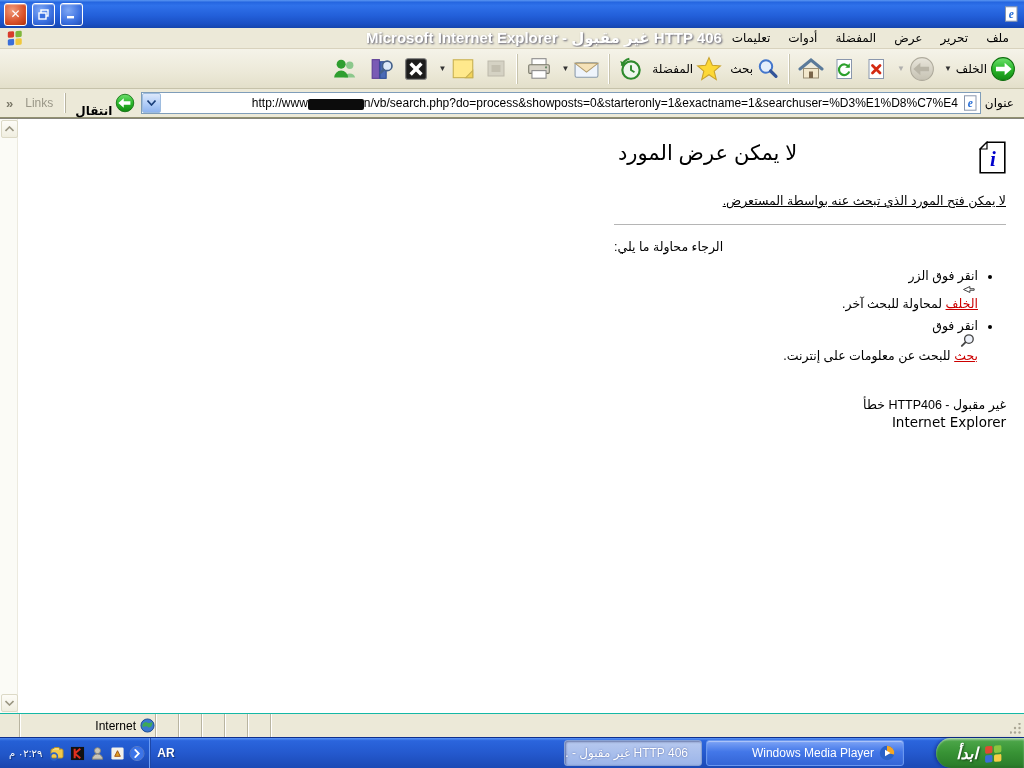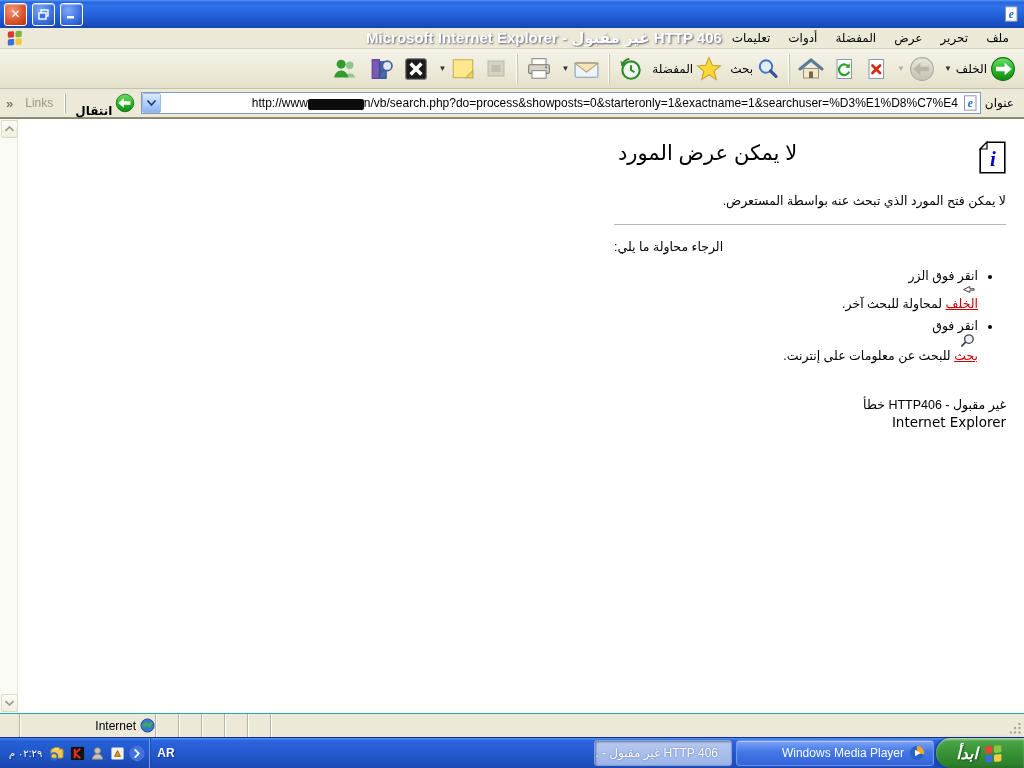--- a/index.html
+++ b/index.html
@@ -46,21 +46,21 @@
   #chev{font-size:13px;color:#7a7868;font-weight:bold;padding:0 4px;}
   
   #content{height:603px;background:#fff;border-top:1px solid #86847a;position:relative;}
   #vscroll{position:absolute;left:0;top:0;bottom:0;width:17px;background:#fbfbf6;border-right:1px solid #eceadf;}
   .scrollbtn{position:absolute;left:1px;width:15px;height:16px;background:linear-gradient(180deg,#fdfcf7,#f0eee0);border:1px solid #dcd9c6;border-radius:2px;
     display:flex;align-items:center;justify-content:center;}
   #scrollup{top:1px;} #scrolldown{bottom:1px;}
   #errorpage{position:absolute;top:0;right:18px;width:392px;direction:rtl;}
   #info-icon{position:absolute;top:22px;right:0;}
   #pgheading{margin-top:22px;font-size:21px;color:#000;text-align:left;direction:rtl;padding-left:4px;}
-  #pgdesc{margin-top:28px;font-size:12.5px;color:#000;}
+  #pgdesc{margin-top:28px;font-size:12.5px;color:#000;text-decoration:underline;}
   #pghr{margin-top:16px;border:0;border-top:1px solid #b5b5b5;width:100%;}
   #pgtry{margin-top:14px;font-size:12.5px;text-align:left;}
   #pglist{margin:14px 28px 0 0;padding:0;font-size:12.5px;text-align:right;}
   #pglist li{margin-bottom:7px;}
   #pglist a{color:#cc0000;text-decoration:underline;}
   .inline-ico{vertical-align:middle;margin:0 3px;}
   #pgerr{margin-top:34px;font-size:12.5px;direction:ltr;text-align:right;}
   #pgie{margin-top:2px;font-size:13.5px;direction:ltr;text-align:right;font-family:"DejaVu Sans",sans-serif;}
   
   #statusbar{height:23px;background:#ece9d8;border-top:1px solid #14b8a6;box-shadow:inset 0 1px 0 #ece9d8;display:flex;align-items:stretch;font-size:12px;}
@@ -70,21 +70,21 @@
   .spane.mini{width:22px;}
   #spane-rest{flex:1;}
   #grip{width:16px;display:flex;align-items:flex-end;justify-content:flex-end;padding:0 2px 2px 0;}
   
   #taskbar{height:30px;background:linear-gradient(180deg,#5a94f6 0%,#2b65dd 9%,#2459ce 50%,#1c49b5 100%);border-top:1px solid #0f2f8c;
     direction:rtl;display:flex;align-items:center;}
   #startbtn{height:30px;width:88px;border-radius:15px 0 0 15px;
     background:linear-gradient(180deg,#8cc788 0%,#4aa447 12%,#389335 48%,#2c7f2b 90%,#256f24 100%);
     box-shadow:inset 0 1px 2px rgba(255,255,255,.45), -2px 0 3px rgba(0,0,60,.3);
     display:flex;align-items:center;justify-content:center;gap:5px;color:#fff;font-weight:bold;font-style:italic;font-size:16px;
-    text-shadow:1px 1px 2px rgba(0,0,0,.5);}
+    text-shadow:1px 1px 2px rgba(0,0,0,.5);margin-left:30px;}
   .taskbtn{height:24px;margin:0 2px;border-radius:3px;display:flex;align-items:center;gap:5px;padding:0 8px;color:#fff;font-size:12px;
     white-space:nowrap;overflow:hidden;direction:rtl;}
   .taskbtn.normal{background:linear-gradient(180deg,#7da4f6 0%,#4377e8 45%,#3465d6 100%);border:1px solid #6a97ef;width:180px;
     box-shadow:inset 0 1px 1px rgba(255,255,255,.4);}
   .taskbtn.active{background:linear-gradient(180deg,#b7c9ef 0%,#9cb5e9 100%);border:1px solid #87a1d4;width:120px;
     box-shadow:inset 1px 1px 2px rgba(10,20,80,.45);text-shadow:0 0 2px rgba(20,40,120,.6);}
   #tbspacer{flex:1;}
   #langbar{color:#fff;font-size:12px;padding:0 8px;font-weight:bold;text-shadow:1px 1px 1px rgba(0,0,0,.4);}
   #tray{direction:ltr;display:flex;align-items:center;gap:4px;height:30px;padding:0 4px 0 6px;
     background:linear-gradient(180deg,#4a85ef 0%,#2560d6 10%,#2156c8 55%,#1a45ae 100%);

